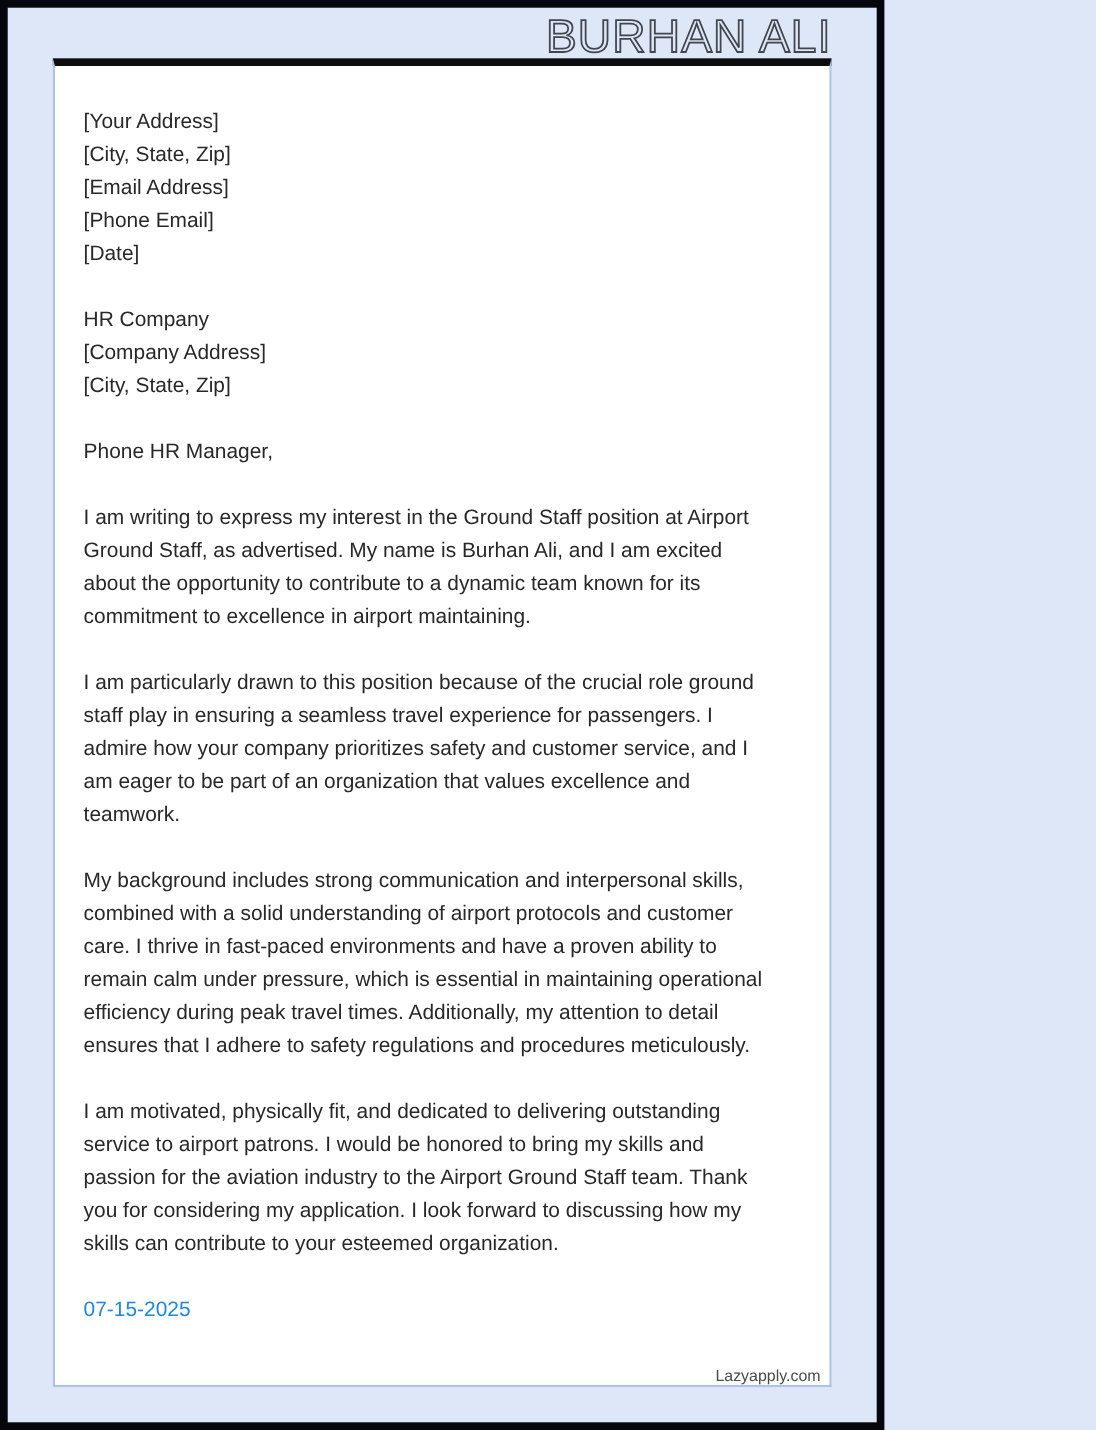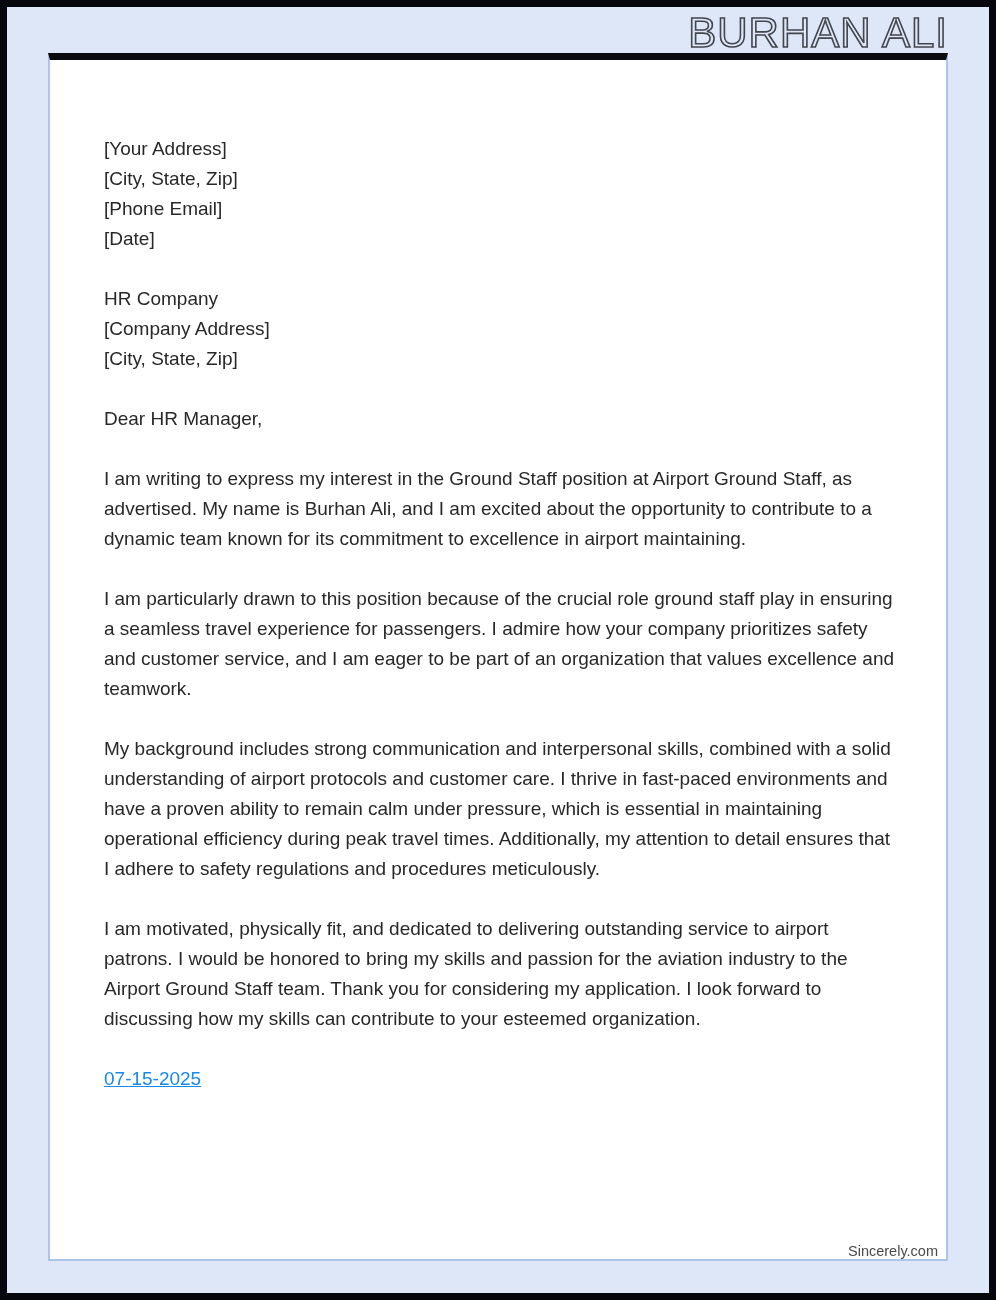--- a/index.html
+++ b/index.html
@@ -4,21 +4,21 @@
 <style>
   * { margin: 0; padding: 0; box-sizing: border-box; }
   html, body {
     width: 996px; height: 1300px;
     font-family: "Liberation Sans", sans-serif;
     background: #dee7f8;
   }
   .frame {
     position: absolute;
     left: 0; top: 0;
-    width: 996px; height: 1300px;
+    width: 804px; height: 1300px;
     border: 7px solid #05070d;
     background: #dee7f8;
     overflow: hidden;
   }
   .header-area {
     position: absolute;
     top: 0; left: 41px; right: 41px;
     height: 46px;
   }
   .header-name {
@@ -33,36 +33,34 @@
   }
   .page {
     position: absolute;
     left: 41px; right: 41px;
     top: 46px; bottom: 32px;
     background: #ffffff;
     border: 2px solid #aec3ea;
     border-top: 7px solid #0c0c0f;
   }
   .letter-body {
-    padding: 36px 50px 0 54px;
+    padding: 36px 50px 0 26px;
     font-size: 19px;
     line-height: 30px;
     color: #282828;
     max-width: 900px;
-    margin-top: 38px;
   }
   .block { margin-bottom: 30px; }
   .para { margin-bottom: 30px; }
   .closing-block { margin-bottom: 0; }
   .date-line {
     margin-top: 10px;
     color: #1789ec;
     font-size: 19px;
     line-height: 30px;
-    text-decoration: underline;
   }
   .watermark {
     position: absolute;
     right: 8px; bottom: 0px;
     font-size: 14.5px;
     color: #4a4a4a;
   }
 </style>
 </head>
 <body>
@@ -72,38 +70,39 @@
   <div class="header-area">
     <div class="header-name">BURHAN ALI</div>
   </div>
 
   <div class="page">
     <div class="letter-body">
 
       <div class="block">
         <div>[Your Address]</div>
         <div>[City, State, Zip]</div>
+        <div>[Email Address]</div>
         <div>[Phone Email]</div>
         <div>[Date]</div>
       </div>
 
       <div class="block">
         <div>HR Company</div>
         <div>[Company Address]</div>
         <div>[City, State, Zip]</div>
       </div>
 
-      <div class="block">Dear HR Manager,</div>
+      <div class="block">Phone HR Manager,</div>
 
       <p class="para">I am writing to express my interest in the Ground Staff position at Airport Ground Staff, as advertised. My name is Burhan Ali, and I am excited about the opportunity to contribute to a dynamic team known for its commitment to excellence in airport maintaining.</p>
       <p class="para">I am particularly drawn to this position because of the crucial role ground staff play in ensuring a seamless travel experience for passengers. I admire how your company prioritizes safety and customer service, and I am eager to be part of an organization that values excellence and teamwork.</p>
       <p class="para">My background includes strong communication and interpersonal skills, combined with a solid understanding of airport protocols and customer care. I thrive in fast-paced environments and have a proven ability to remain calm under pressure, which is essential in maintaining operational efficiency during peak travel times. Additionally, my attention to detail ensures that I adhere to safety regulations and procedures meticulously.</p>
       <p class="para">I am motivated, physically fit, and dedicated to delivering outstanding service to airport patrons. I would be honored to bring my skills and passion for the aviation industry to the Airport Ground Staff team. Thank you for considering my application. I look forward to discussing how my skills can contribute to your esteemed organization.</p>
 
 
       <div class="date-line">07-15-2025</div>
 
     </div>
 
-    <div class="watermark">Sincerely.com</div>
+    <div class="watermark">Lazyapply.com</div>
   </div>
 
 </div>
 
 </body></html>

